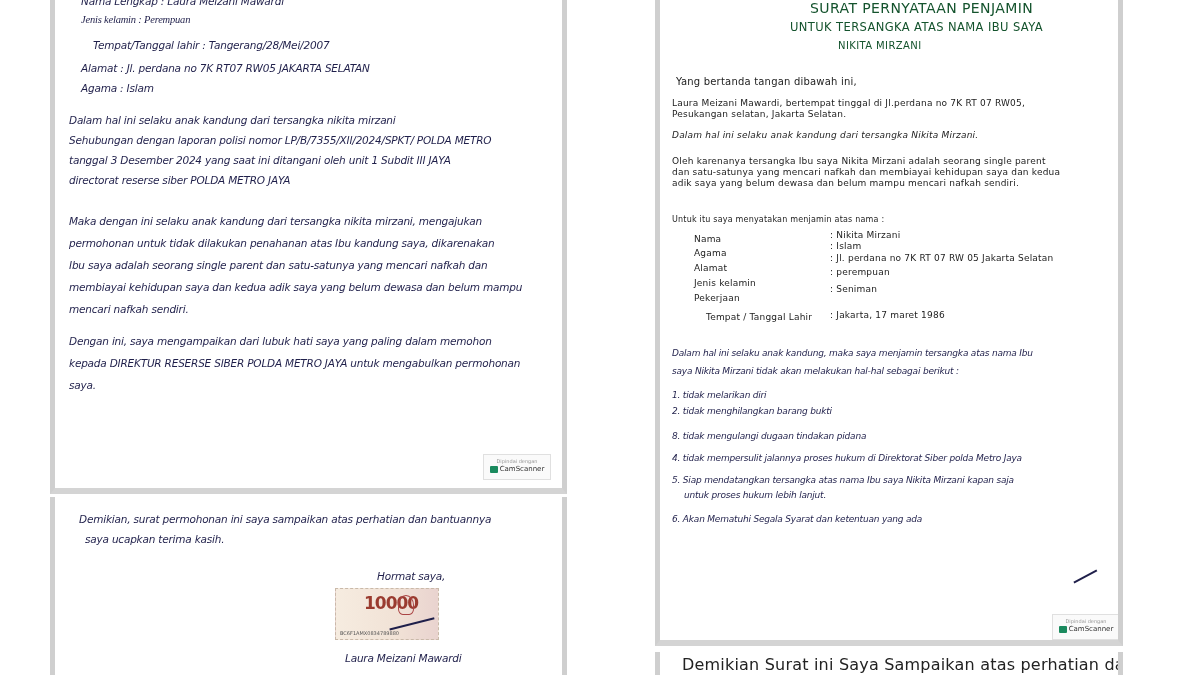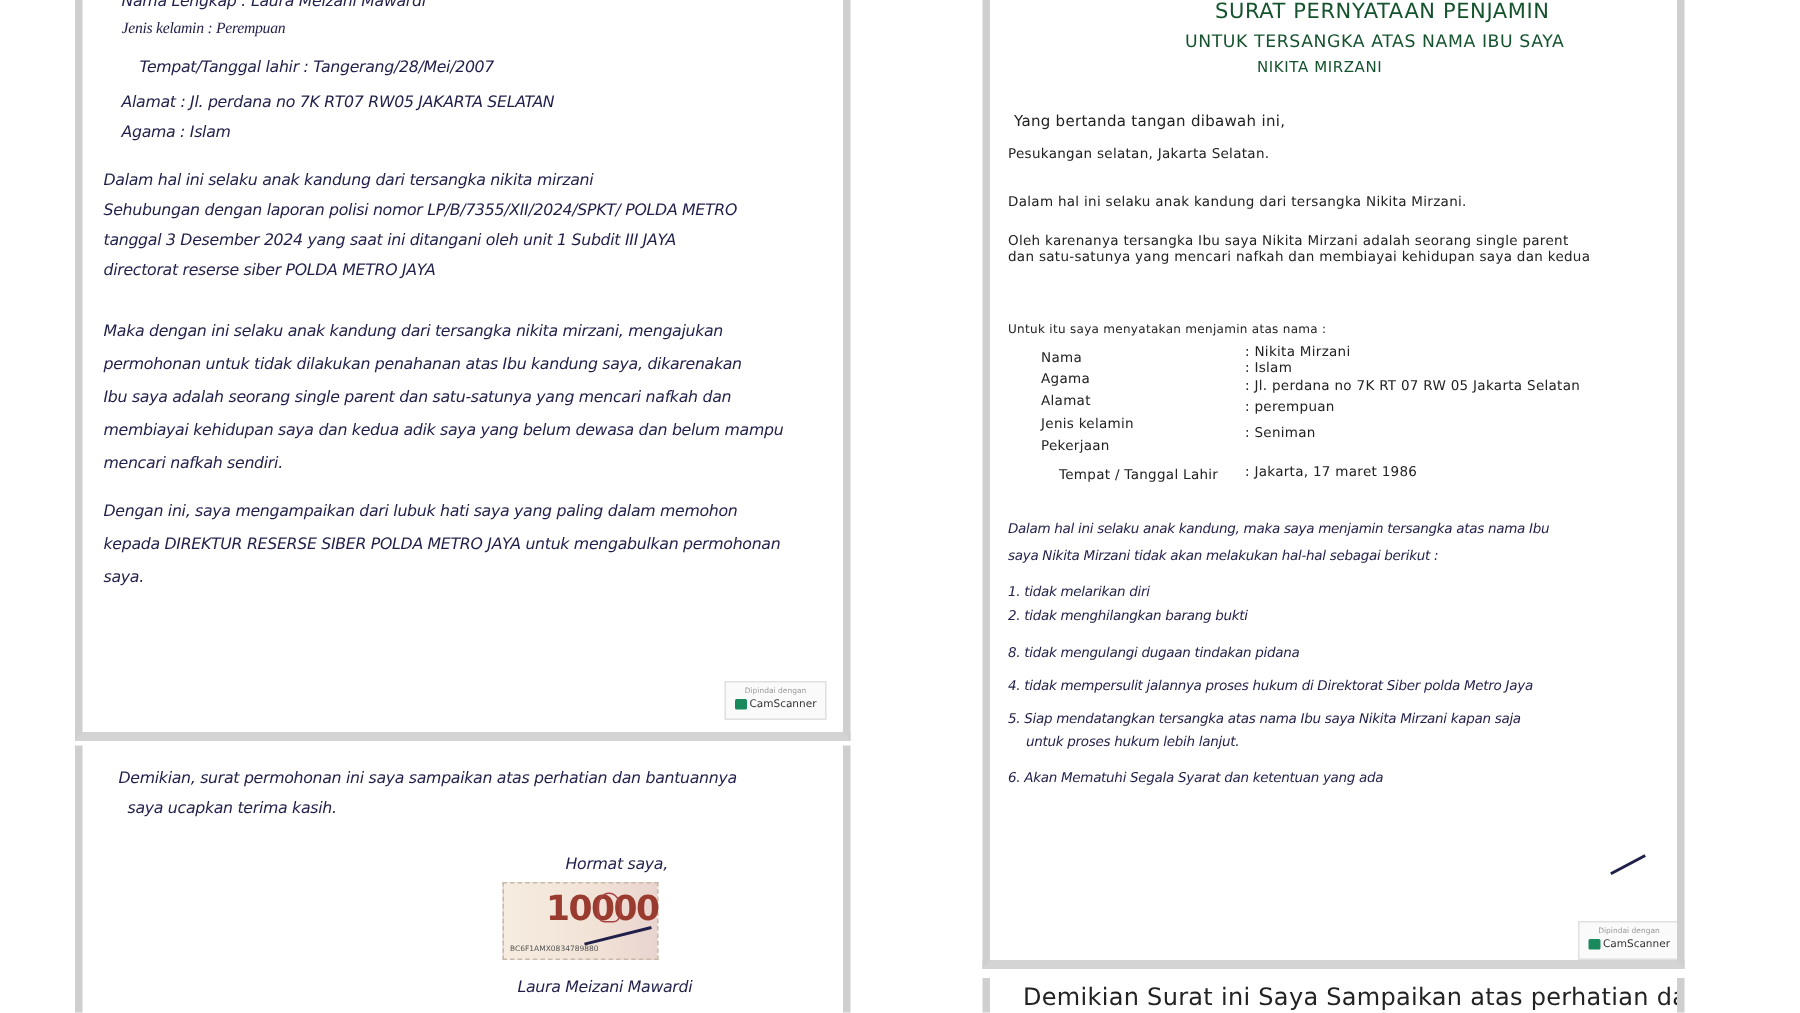--- a/index.html
+++ b/index.html
@@ -42,21 +42,21 @@
   .title-line { position: absolute; white-space: nowrap; color: #14532d; letter-spacing: 0.4px; }
 
   .field-row { position: absolute; white-space: nowrap; }
 
   .stamp {
     position: absolute; left: 335px; top: 588px; width: 104px; height: 52px;
     background: linear-gradient(90deg, #f6ece0 0%, #f1e2d6 60%, #e9d3cf 100%);
     border: 1px dashed #c9b9a9; box-sizing: border-box;
   }
   .stamp .num {
-    position: absolute; left: 28px; top: 4px; font-size: 23px; font-weight: bold;
+    position: absolute; left: 28px; top: 4px; font-size: 17px; font-weight: bold;
     color: #9a3b2f; font-family: "DejaVu Sans", sans-serif; letter-spacing: -1px;
   }
   .stamp .emblem {
     position: absolute; left: 62px; top: 6px; width: 14px; height: 18px;
     border: 1px solid #a44; border-radius: 50% 50% 30% 30%;
   }
   .stamp .serial {
     position: absolute; left: 4px; bottom: 3px; font-size: 5px; color: #555;
   }
   .stamp .sig {
@@ -127,28 +127,30 @@
 </div>
 
 <div class="page bottom-border" style="left:655px; top:-6px; width:468px; height:652px;">
   <div class="title-line" style="left:150px; top:6px; font-size:14px;">SURAT PERNYATAAN PENJAMIN</div>
   <div class="title-line" style="left:130px; top:26px; font-size:11.5px;">UNTUK TERSANGKA ATAS NAMA IBU SAYA</div>
   <div class="title-line" style="left:178px; top:46px; font-size:10px;">NIKITA MIRZANI</div>
 
   <div class="line hand-print" style="left:16px; top:82px; font-size:10px;">Yang bertanda tangan dibawah ini,</div>
 
   <div class="para hand-print" style="left:12px; top:104px;">
+    <span class="l">Laura Meizani Mawardi, bertempat tinggal di Jl.perdana no 7K RT 07 RW05,</span>
     <span class="l">Pesukangan selatan, Jakarta Selatan.</span>
   </div>
 
-  <div class="line hand-print" style="left:12px; top:136px;">Dalam hal ini selaku anak kandung dari tersangka Nikita Mirzani.</div>
+  <div class="line hand-print" style="left:12px; top:136px;font-style:italic;">Dalam hal ini selaku anak kandung dari tersangka Nikita Mirzani.</div>
 
   <div class="para hand-print" style="left:12px; top:162px;">
     <span class="l">Oleh karenanya tersangka Ibu saya Nikita Mirzani adalah seorang single parent</span>
     <span class="l">dan satu-satunya yang mencari nafkah dan membiayai kehidupan saya dan kedua</span>
+    <span class="l">adik saya yang belum dewasa dan belum mampu mencari nafkah sendiri.</span>
   </div>
 
   <div class="line hand-print" style="left:12px; top:220px; font-size:8px;">Untuk itu saya menyatakan menjamin atas nama :</div>
 
   <div class="hand-print">
     <div class="field-row" style="left:34px; top:240px;">Nama</div>
     <div class="field-row" style="left:170px; top:236px;">: Nikita Mirzani</div>
     <div class="field-row" style="left:34px; top:254px;">Agama</div>
     <div class="field-row" style="left:170px; top:247px;">: Islam</div>
     <div class="field-row" style="left:34px; top:269px;">Alamat</div>

